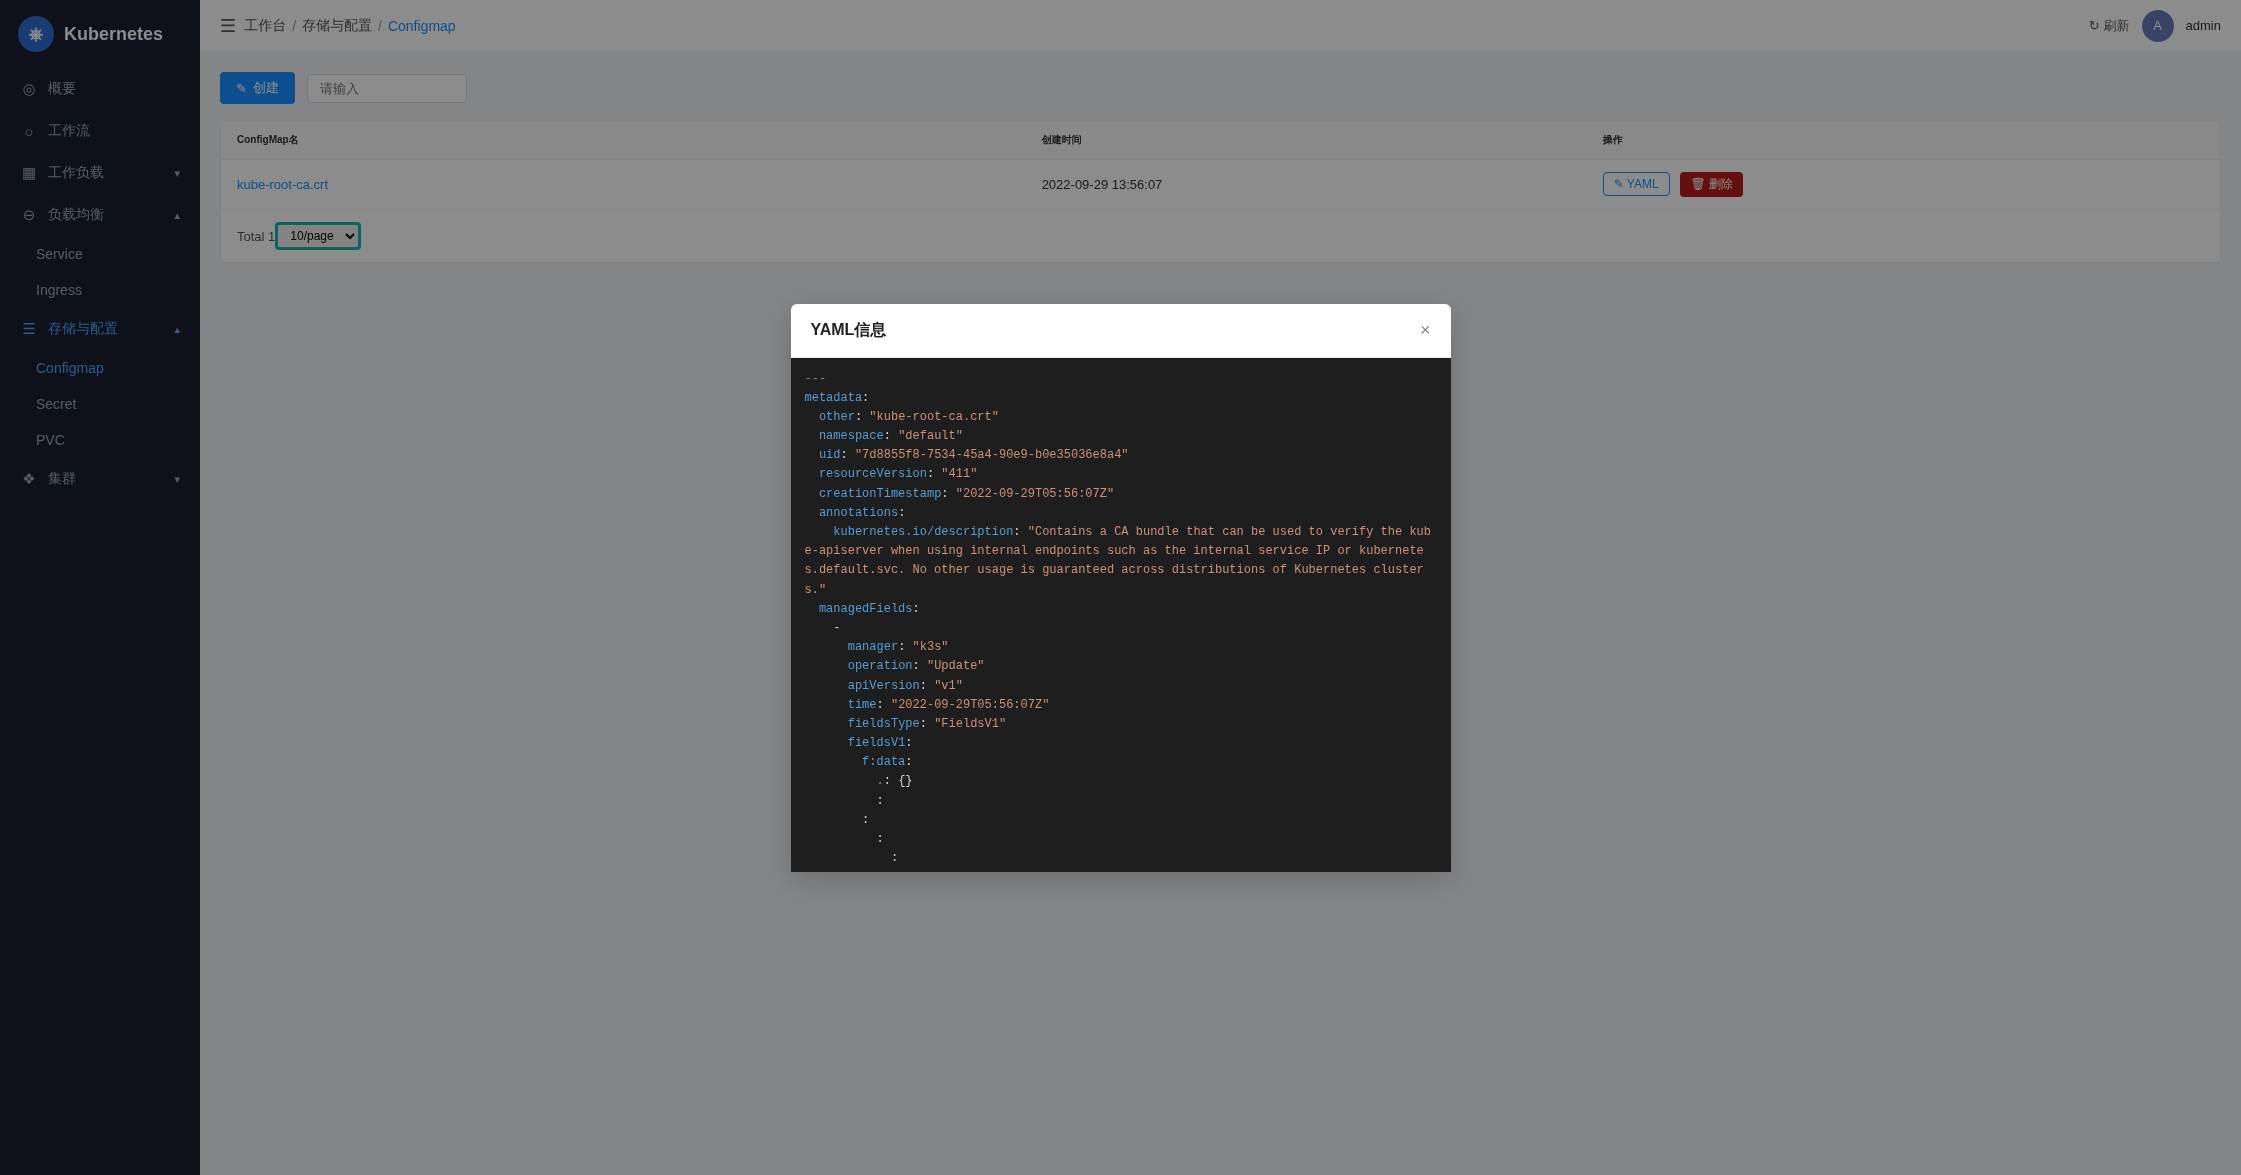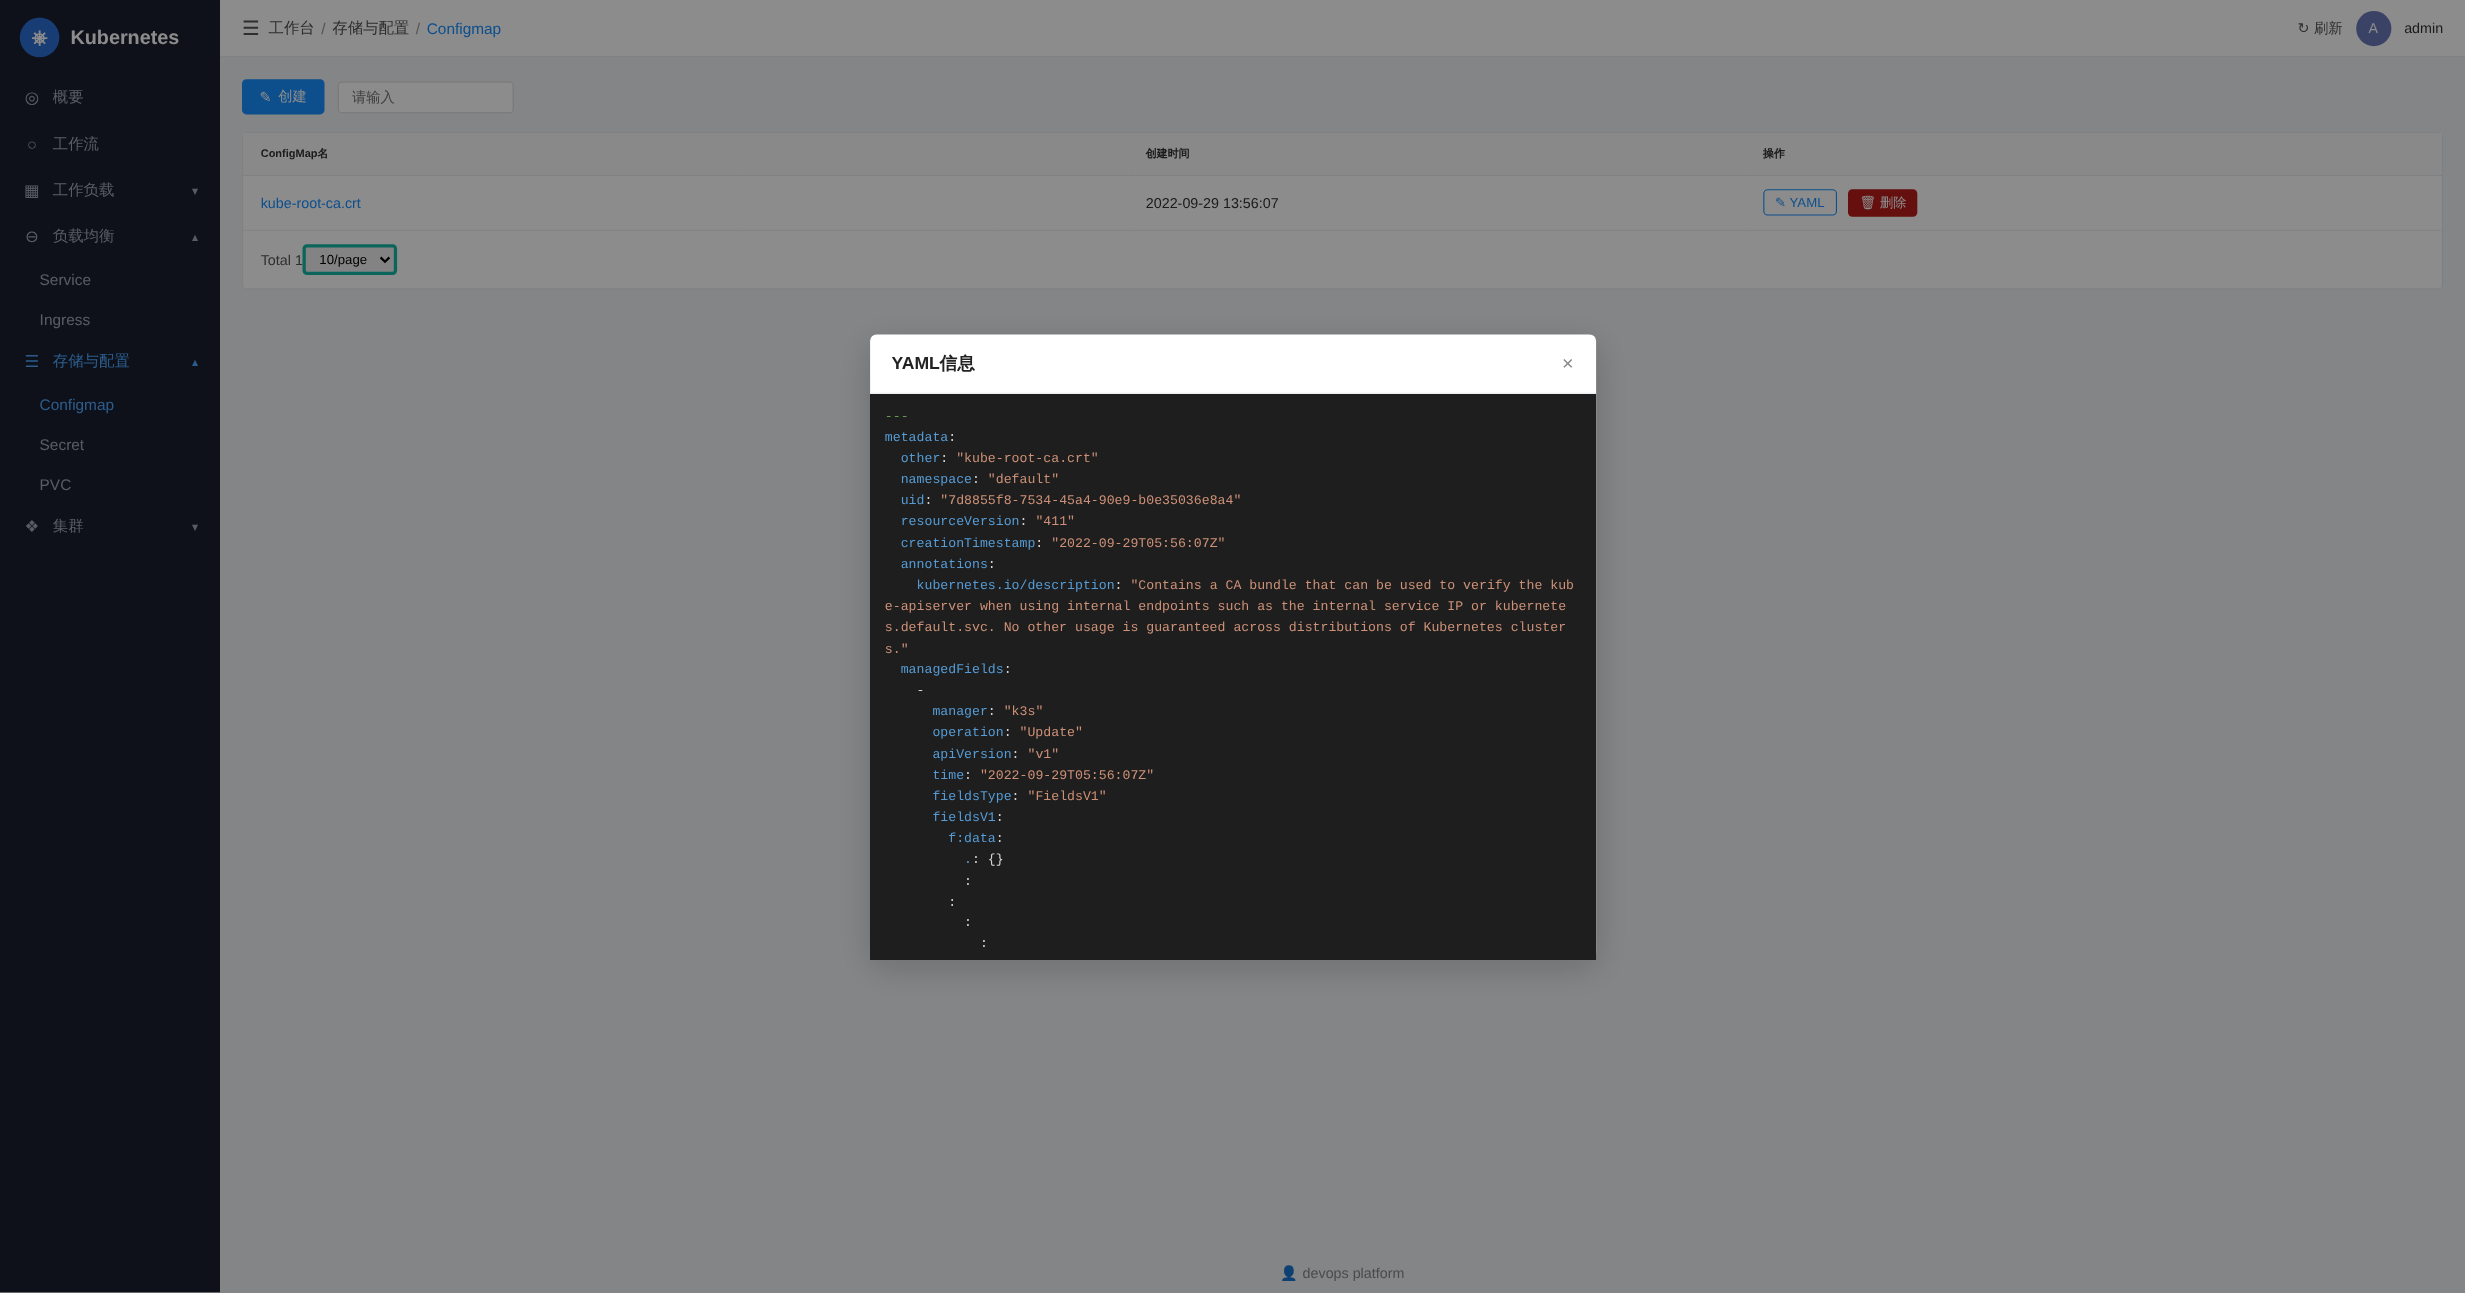--- a/index.html
+++ b/index.html
@@ -460,17 +460,13 @@
   : 
 
 
 </pre>
           </div>
         </div>
       </div>
     </div>
   </div>
 
-  <div class="footer">
-    <span>👤</span>
-    <span>devops platform</span>
-  </div>
 </div>
 
 </body></html>

